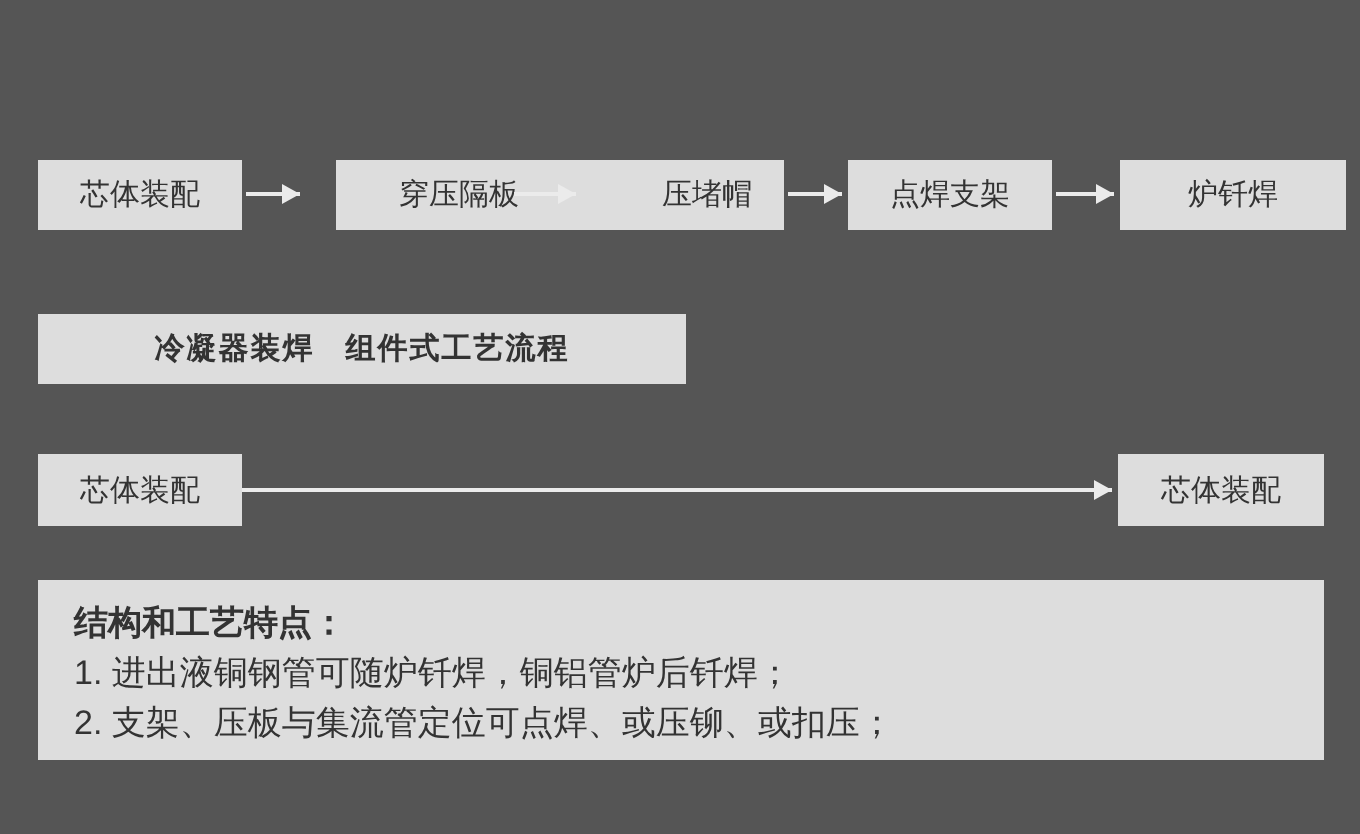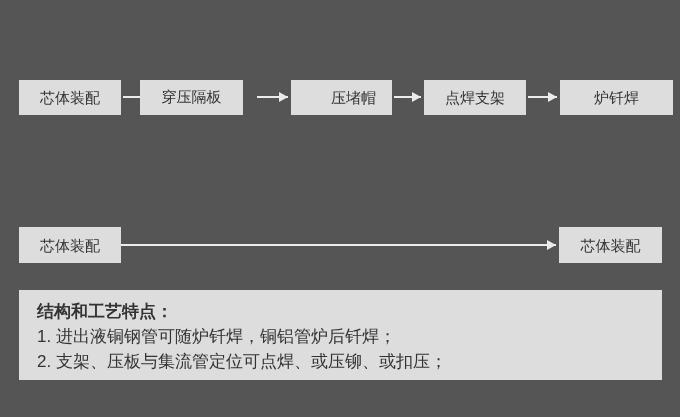--- a/index.html
+++ b/index.html
@@ -70,34 +70,35 @@
 </head>
 <body>
 
 <div class="canvas">
 
 
   <div class="box" style="left:19px; top:80px; width:102px; height:35px;">芯体装配</div>
 
   <div class="arrow" style="left:123px; top:96px; width:27px;"></div>
 
-  <div class="box" style="left:140px; top:80px; width:103px; height:35px;font-family:Liberation Serif, serif;">穿压隔板</div>
+  <div class="box" style="left:168px; top:80px; width:123px; height:35px;">穿压隔板</div>
 
   <div class="arrow" style="left:257px; top:96px; width:31px;"></div>
 
   <div class="box" style="left:291px; top:80px; width:101px; height:35px;padding-left:24px;">压堵帽</div>
 
   <div class="arrow" style="left:394px; top:96px; width:27px;"></div>
 
   <div class="box" style="left:424px; top:80px; width:102px; height:35px;">点焊支架</div>
 
   <div class="arrow" style="left:528px; top:96px; width:29px;"></div>
 
   <div class="box" style="left:560px; top:80px; width:113px; height:35px;">炉钎焊</div>
 
+  <div class="box header" style="left:19px; top:157px; width:324px; height:35px;">冷凝器装焊   组件式工艺流程</div>
 
   <div class="box" style="left:19px; top:227px; width:102px; height:36px;">芯体装配</div>
 
   <div class="arrow" style="left:121px; top:244px; width:435px;"></div>
 
   <div class="box" style="left:559px; top:227px; width:103px; height:36px;">芯体装配</div>
 
   <div class="notes">
     <div class="line title">结构和工艺特点：</div>
     <div class="line">1. 进出液铜钢管可随炉钎焊，铜铝管炉后钎焊；</div>

